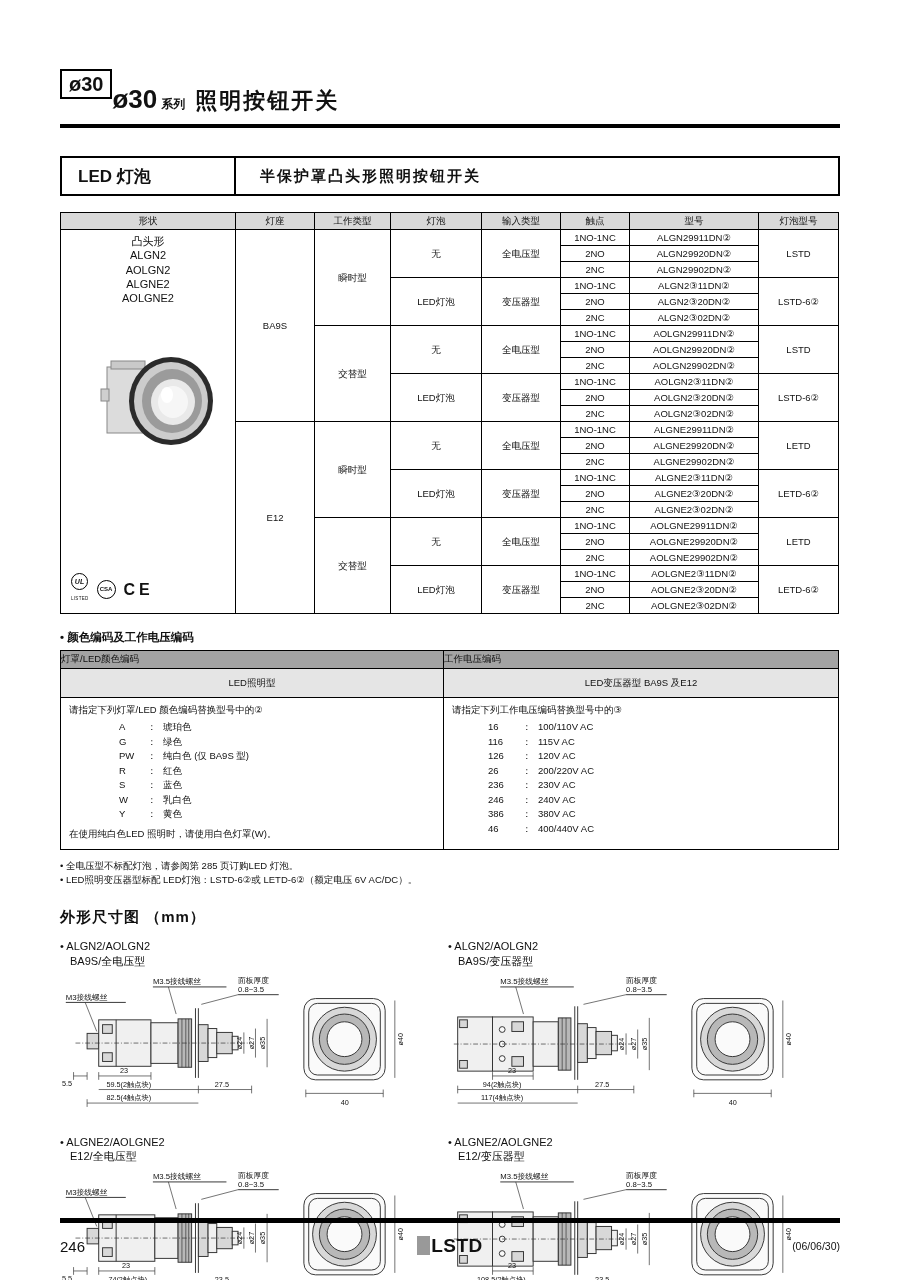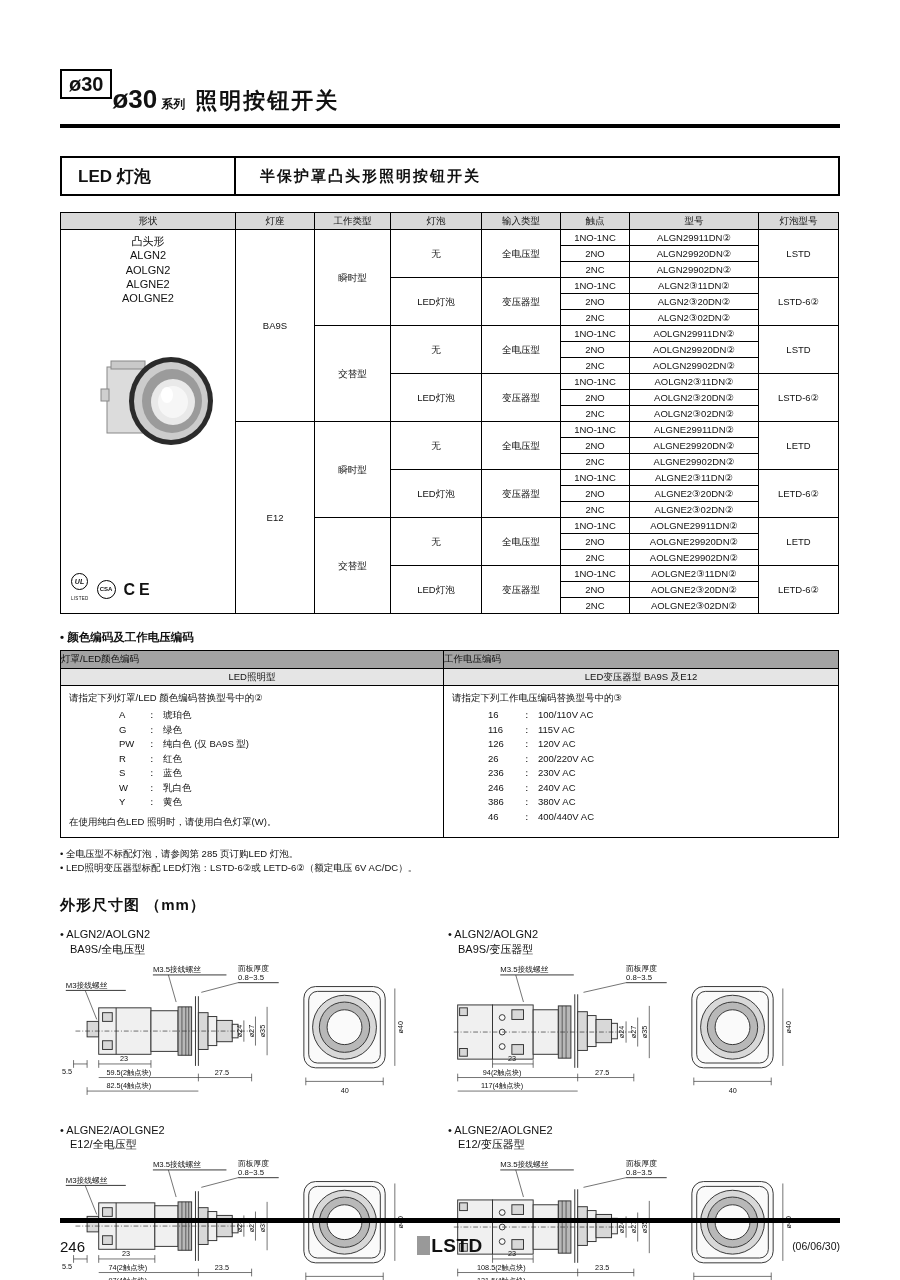--- a/index.html
+++ b/index.html
@@ -37,21 +37,21 @@
   .ulcirc { width:17px; height:17px; border:1.6px solid #000; border-radius:50%; font-size:7px; font-weight:bold; display:flex; align-items:center; justify-content:center; font-style:italic; }
   .ulsub { font-size:4.5px; letter-spacing:.3px; }
   .csacirc { width:19px; height:19px; border:1.6px solid #000; border-radius:50%; font-size:6px; font-weight:bold; display:flex; align-items:center; justify-content:center; }
   .cemark { font-size:16px; font-weight:bold; letter-spacing:4px; }
 
   
   .codingTitle { margin-top:16px; font-size:11.5px; font-weight:bold; }
   table.coding { margin-top:5px; width:778px; border-collapse:collapse; table-layout:fixed; }
   table.coding td { border:1px solid #000; font-size:9.5px; }
   tr.ch1 td { background:#a3a3a3; height:18px; }
-  tr.ch2 td { background:#e5e5e5; text-align:center; height:17px; }
+  tr.ch2 td { background:#e5e5e5; text-align:center; height:29px; }
   tr.cbody td { vertical-align:top; padding:6px 8px 8px 8px; height:126px; }
   .codeRow { display:flex; margin:2px 0 0 50px; line-height:12.5px; }
   .codeRow .code { width:28px; }
   .codeRow .sep { width:16px; text-align:left; }
   .voltRow { margin-left:36px; }
   .voltRow .code { width:34px; }
   .colorNote { margin-top:7px; }
 
   
   .notes { margin-top:9px; font-size:9.5px; line-height:1.55; }

